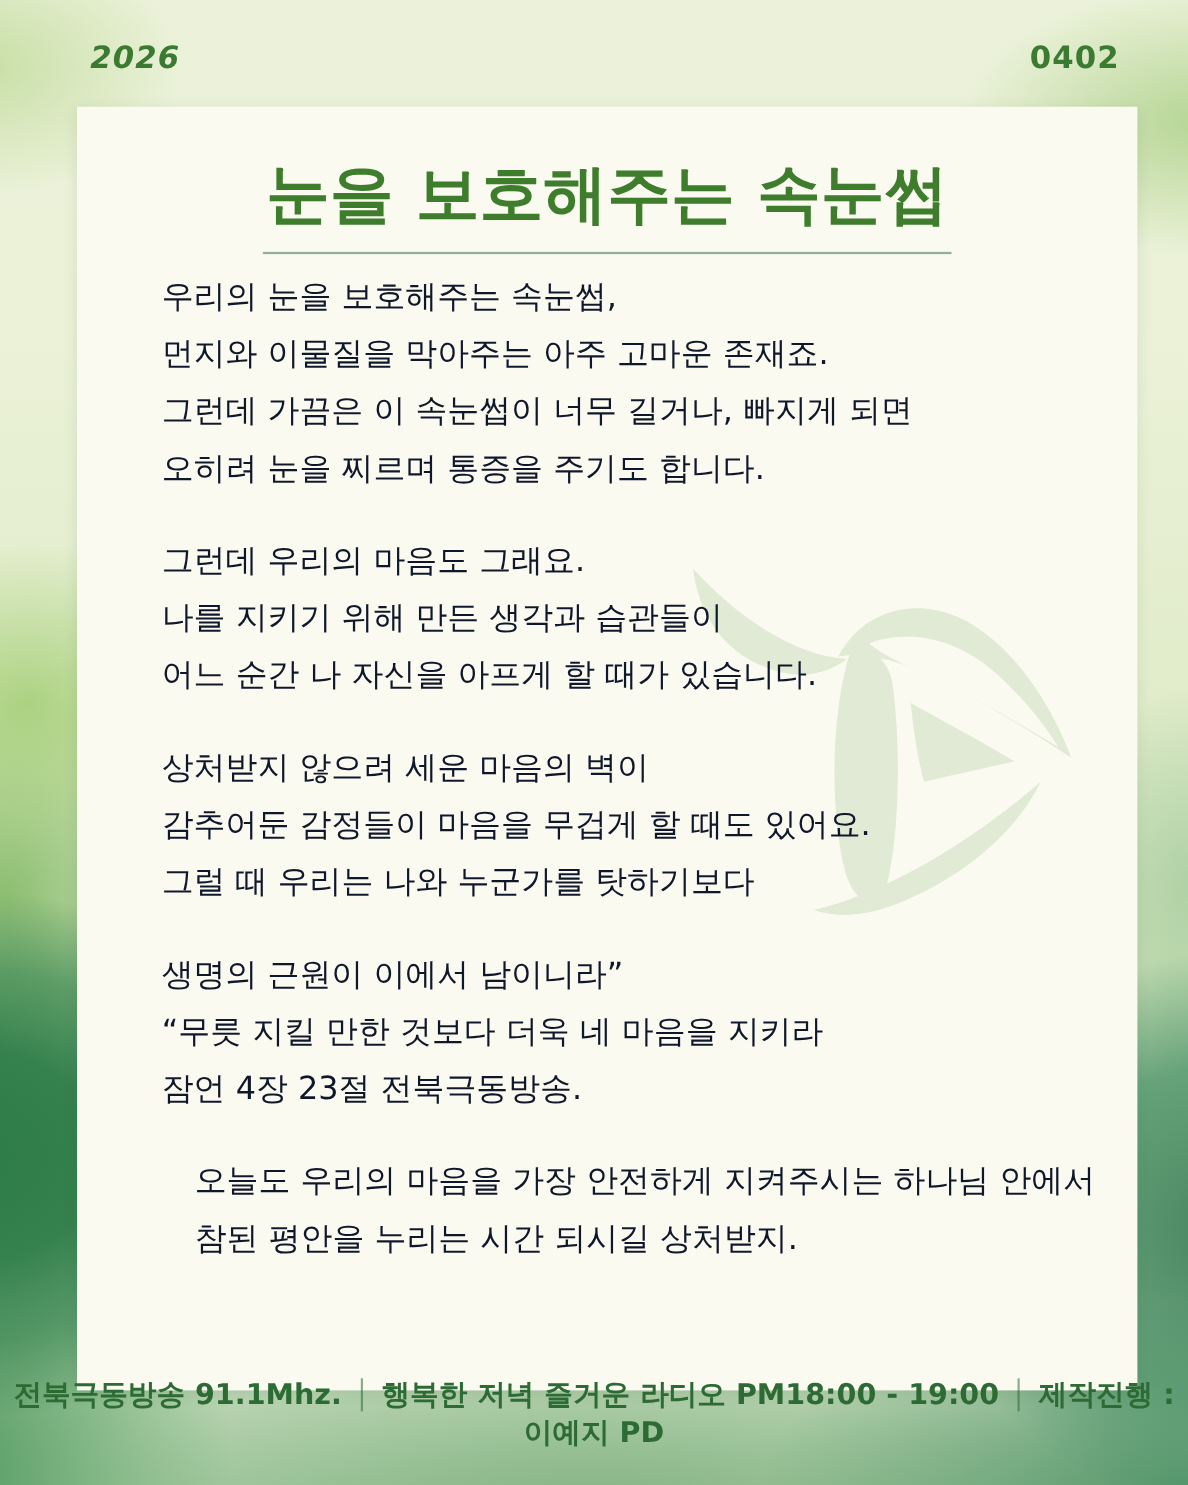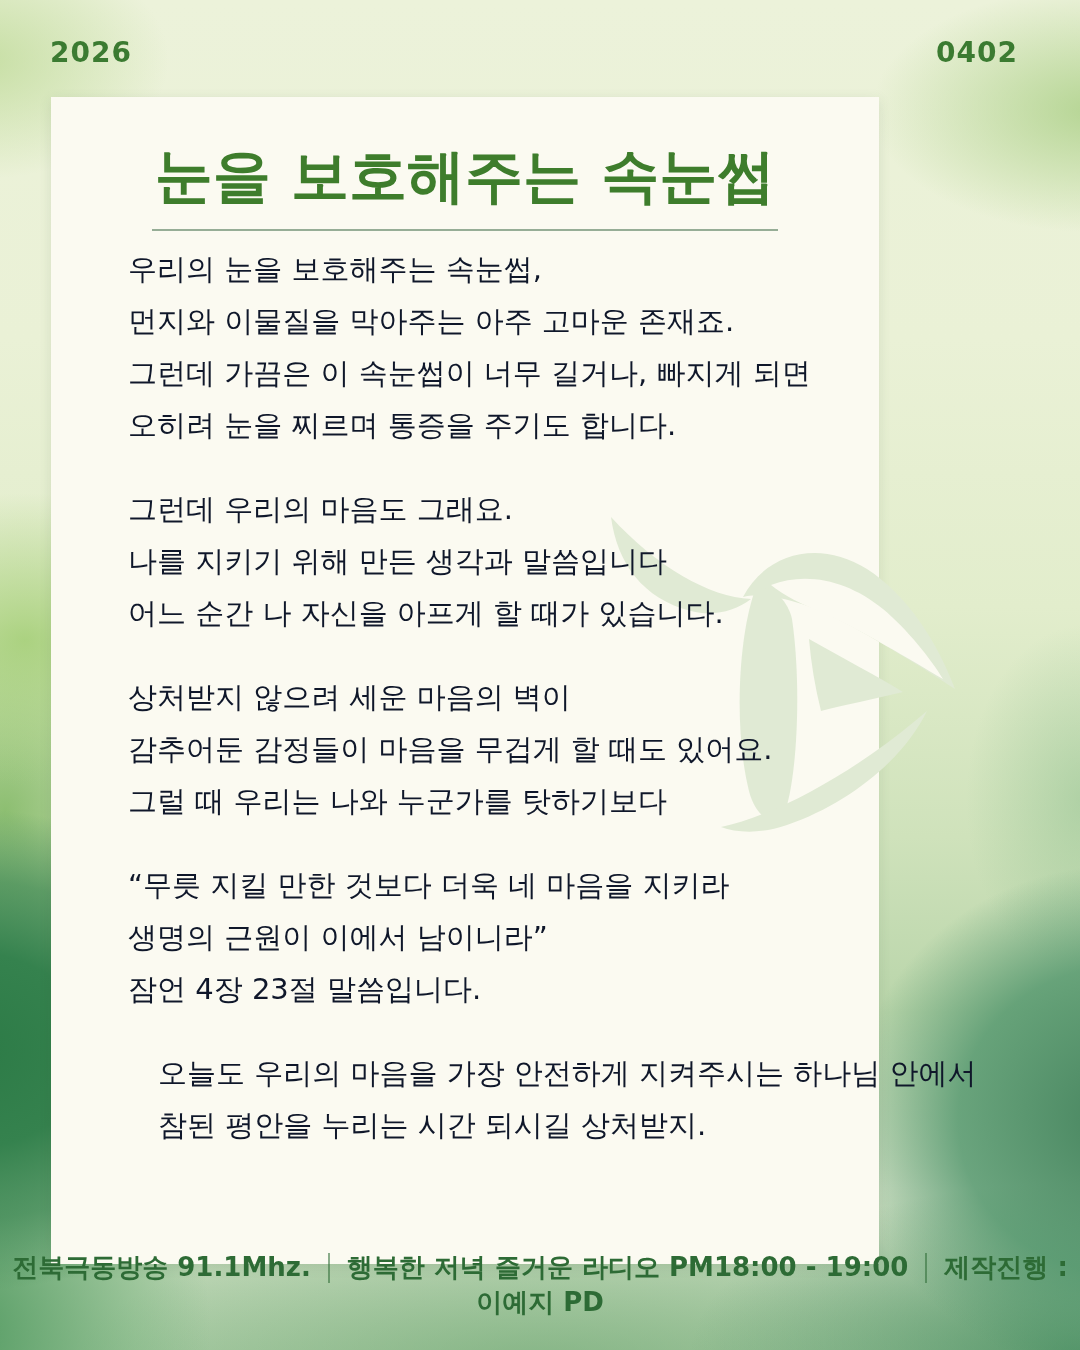--- a/index.html
+++ b/index.html
@@ -26,26 +26,26 @@
       radial-gradient(ellipse 310px 170px at 1095px 110px, rgba(172,208,136,0.85) 0%, rgba(172,208,136,0) 72%),
       radial-gradient(ellipse 270px 170px at -20px 60px, rgba(186,216,146,0.75) 0%, rgba(186,216,146,0) 70%),
       linear-gradient(180deg, #ecf2da 0%, #eaf1d6 25%, #e2edcc 45%, #cfe2bb 62%, #b9d5aa 75%, #cfe0c4 88%, #a9cba4 100%);
   }
 
   .corner {
     position: absolute; top: 36px;
     font-size: 28px; font-weight: 800; letter-spacing: 1px;
     color: #3b7b31;
   }
-  .corner.year { left: 50px; }
+  .corner.year { left: 82px; font-style: italic; }
   .corner.date { right: 62px; text-align: right; }
 
   .card {
-    position: absolute; left: 51px; top: 97px;
-    width: 828px; height: 1167px;
+    position: absolute; left: 70px; top: 97px;
+    width: 964px; height: 1167px;
     background: #fbfaf1;
     box-shadow: 0 3px 12px rgba(50, 85, 50, 0.12);
   }
 
   .watermark {
     position: absolute; left: 552px; top: 412px;
     width: 412px; height: 340px;
     z-index: 0; pointer-events: none;
   }
 
@@ -117,32 +117,32 @@
     <div class="divider"></div>
     <div class="body-text" id="body-text">
         <div class="para">
           <div class="line">우리의 눈을 보호해주는 속눈썹,</div>
           <div class="line">먼지와 이물질을 막아주는 아주 고마운 존재죠.</div>
           <div class="line">그런데 가끔은 이 속눈썹이 너무 길거나, 빠지게 되면</div>
           <div class="line">오히려 눈을 찌르며 통증을 주기도 합니다.</div>
         </div>
         <div class="para">
           <div class="line">그런데 우리의 마음도 그래요.</div>
-          <div class="line">나를 지키기 위해 만든 생각과 말씀입니다</div>
+          <div class="line">나를 지키기 위해 만든 생각과 습관들이</div>
           <div class="line">어느 순간 나 자신을 아프게 할 때가 있습니다.</div>
         </div>
         <div class="para">
           <div class="line">상처받지 않으려 세운 마음의 벽이</div>
           <div class="line">감추어둔 감정들이 마음을 무겁게 할 때도 있어요.</div>
           <div class="line">그럴 때 우리는 나와 누군가를 탓하기보다</div>
         </div>
         <div class="para">
+          <div class="line">생명의 근원이 이에서 남이니라”</div>
           <div class="line">“무릇 지킬 만한 것보다 더욱 네 마음을 지키라</div>
-          <div class="line">생명의 근원이 이에서 남이니라”</div>
-          <div class="line">잠언 4장 23절 말씀입니다.</div>
+          <div class="line">잠언 4장 23절 전북극동방송.</div>
         </div>
         <div class="para">
           <div class="line">오늘도 우리의 마음을 가장 안전하게 지켜주시는 하나님 안에서</div>
           <div class="line">참된 평안을 누리는 시간 되시길 상처받지.</div>
         </div>
       </div>
   </div>
 
   <div class="footer">
     <span>전북극동방송 91.1Mhz.</span><span class="sep"></span><span>행복한 저녁 즐거운 라디오 PM18:00 - 19:00</span><span class="sep"></span><span>제작진행 : 이예지 PD</span>

